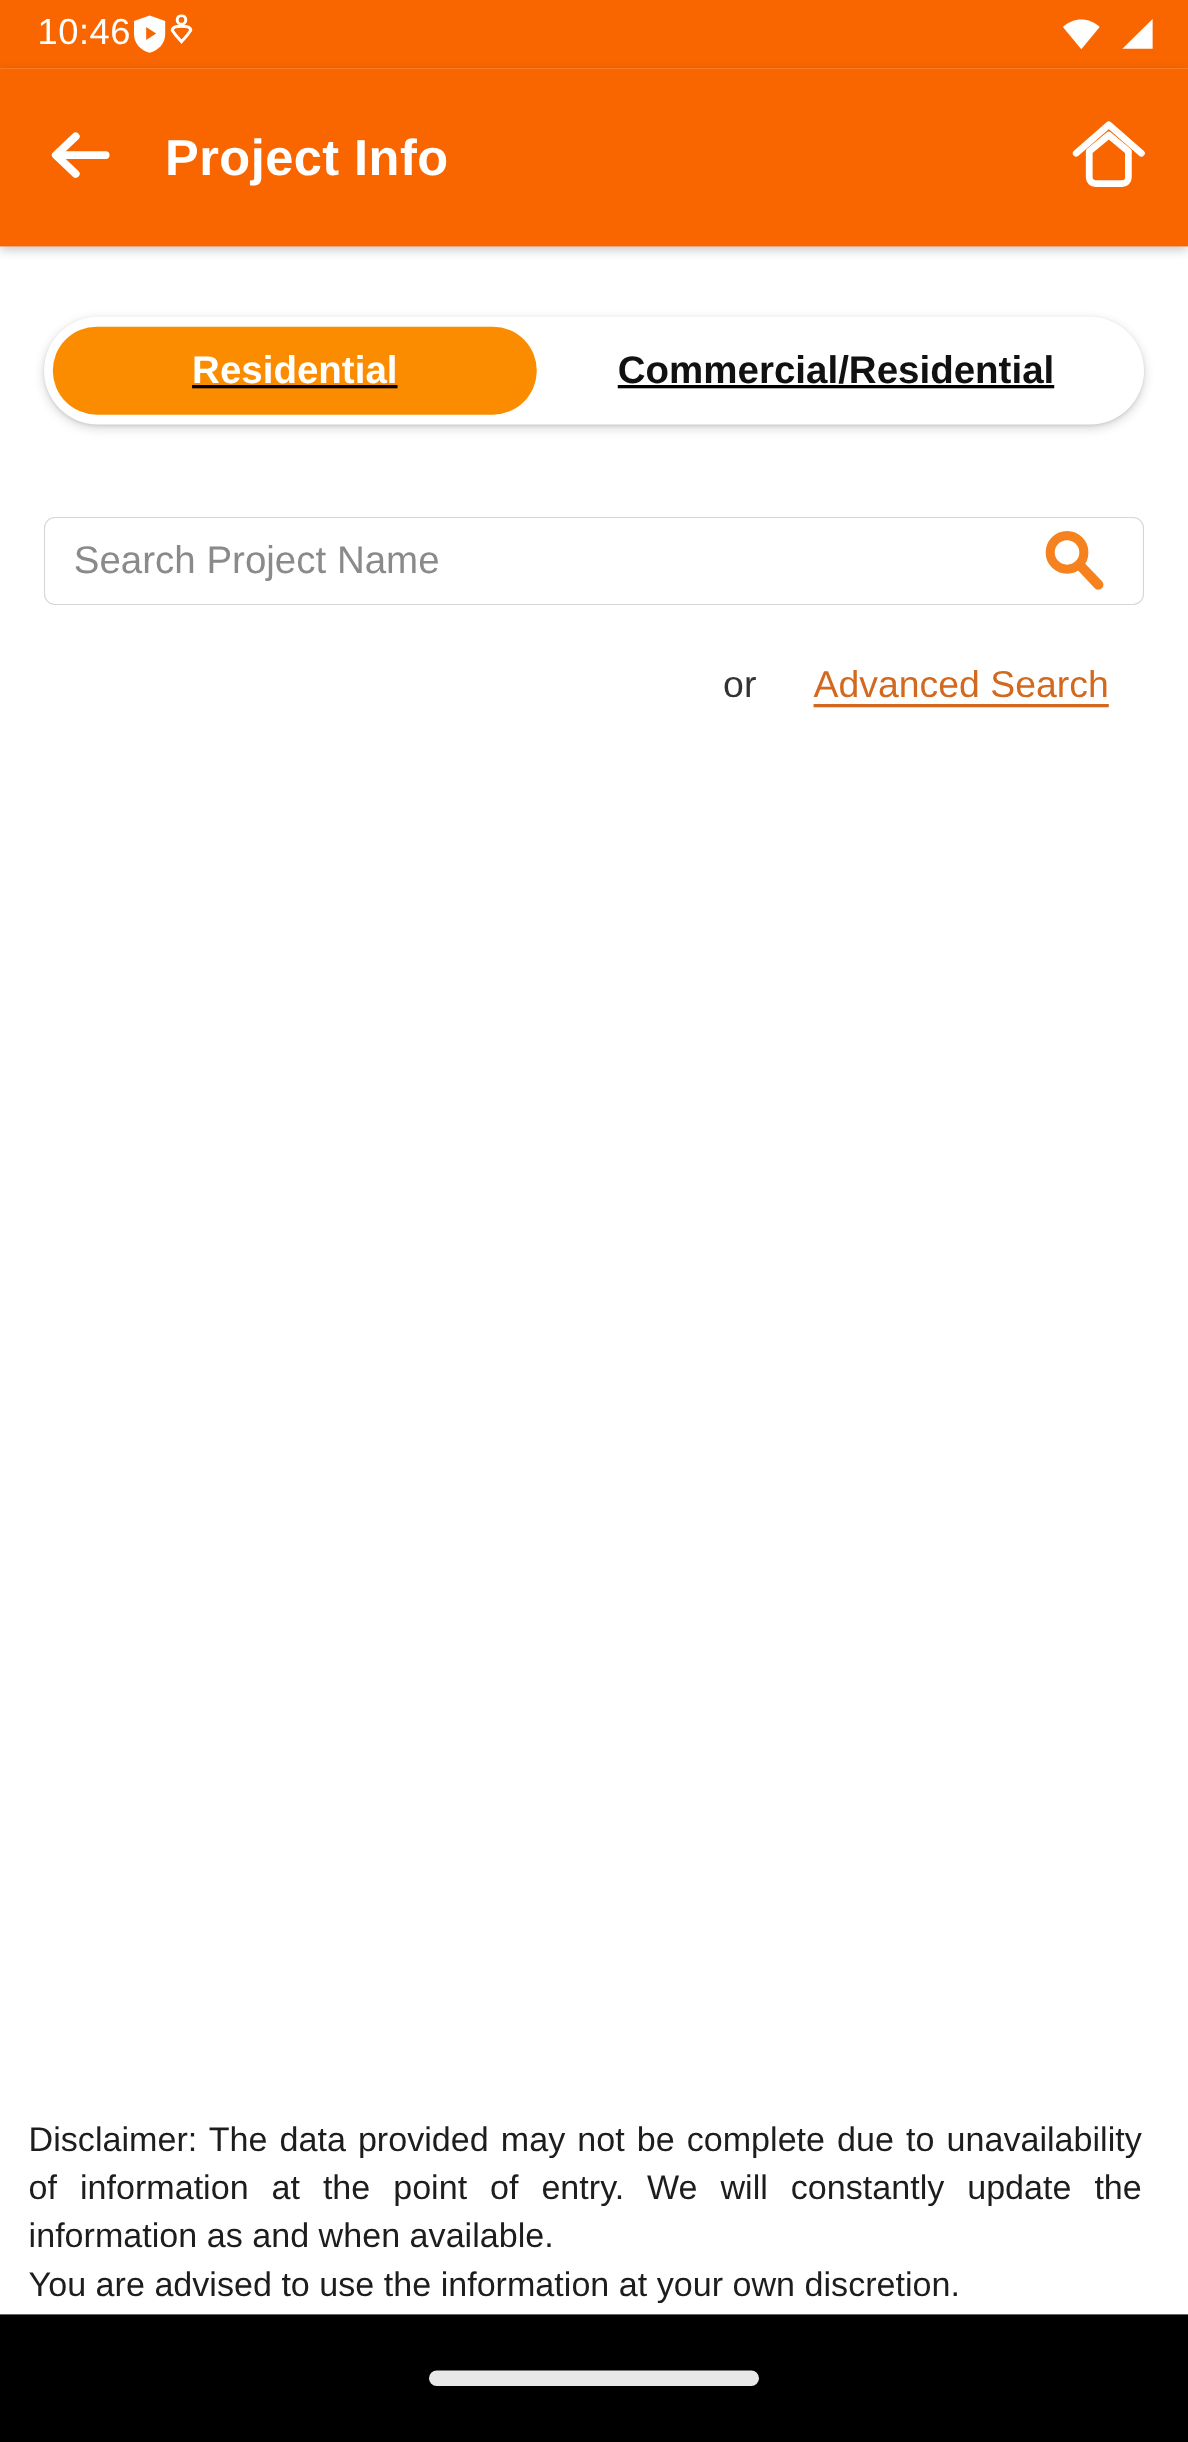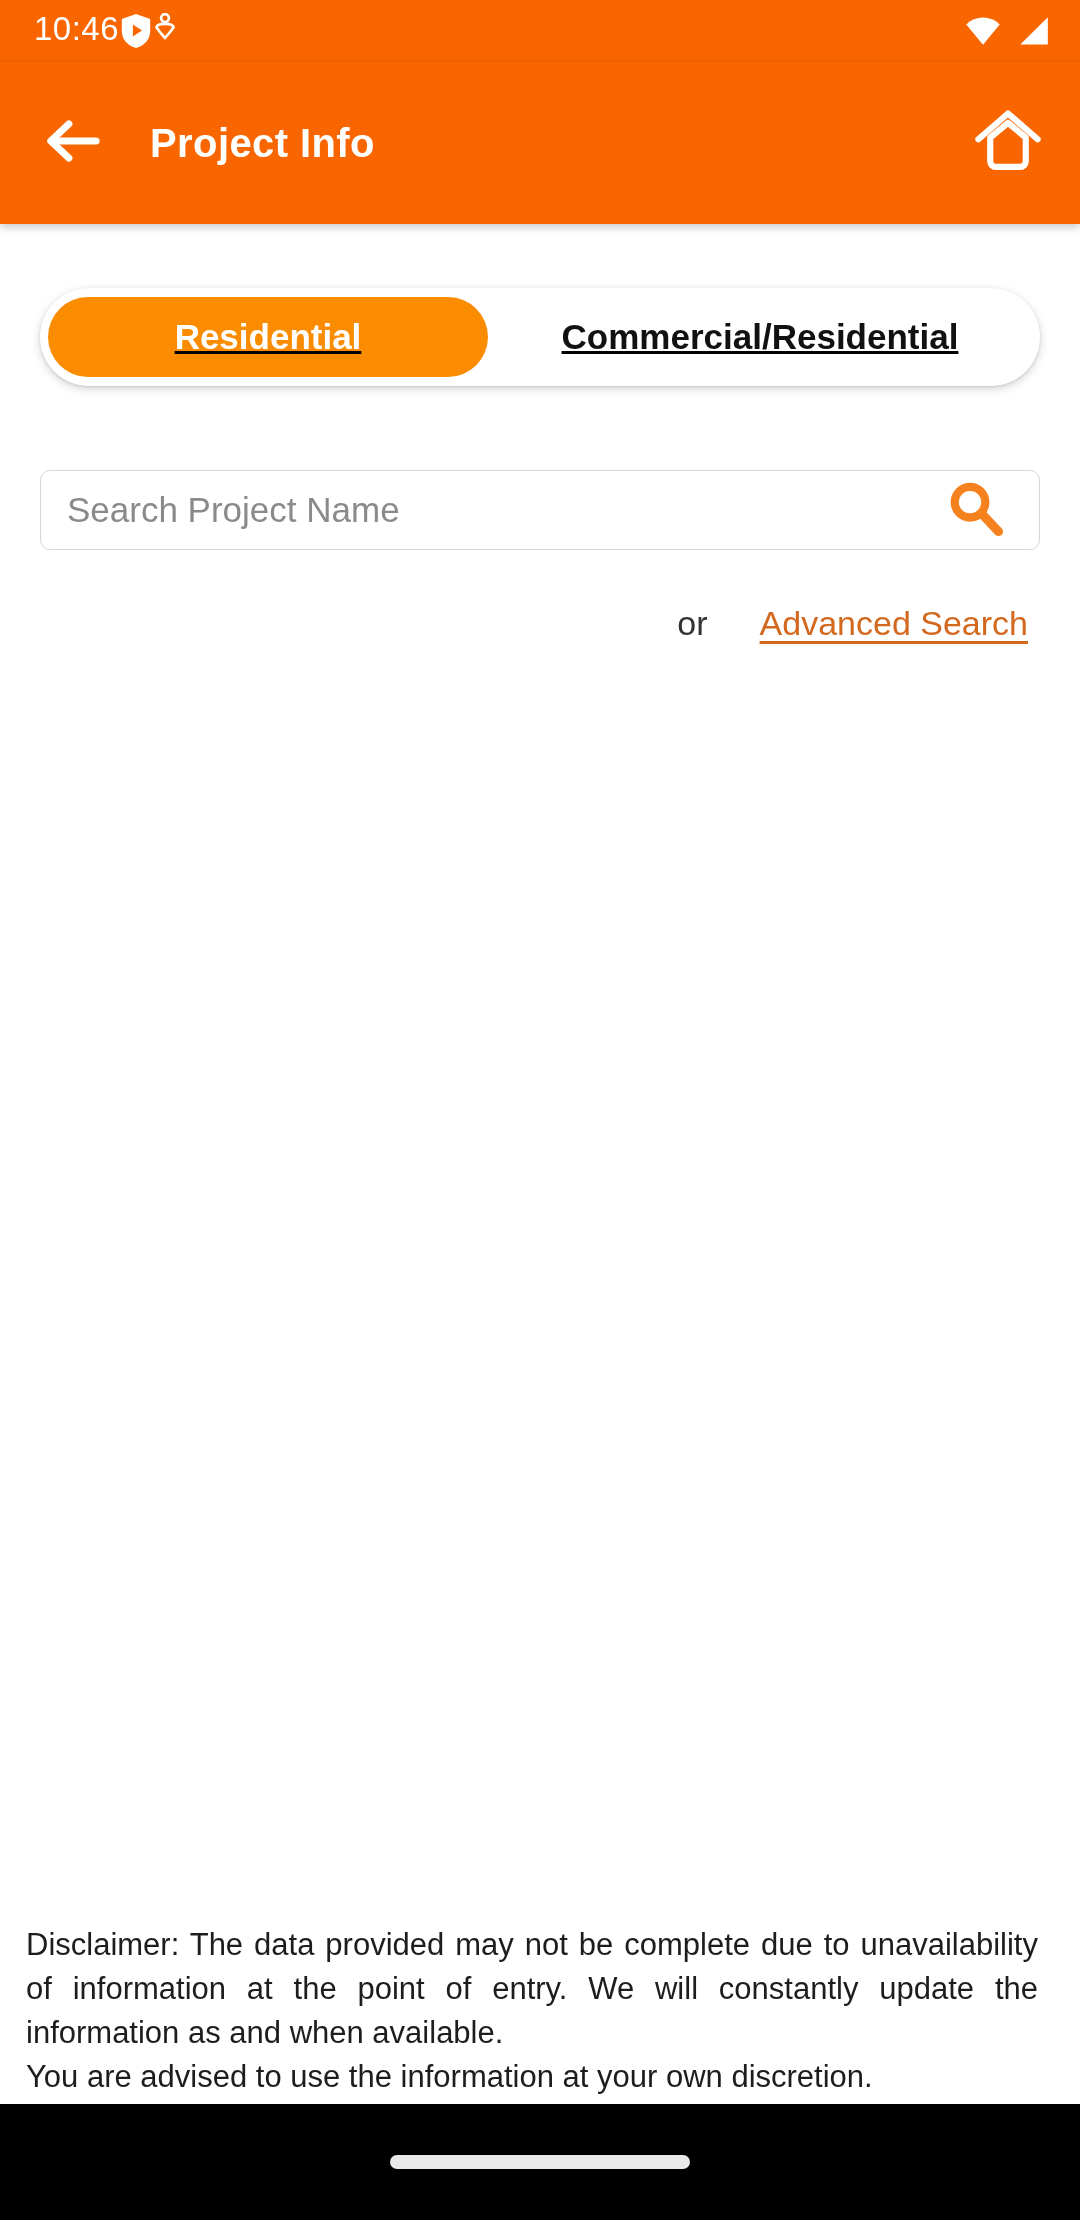--- a/index.html
+++ b/index.html
@@ -30,21 +30,21 @@
     display:flex; align-items:center;
     box-shadow:0 3px 9px rgba(0,0,0,0.22);
     z-index:5;
   }
   .back-btn{
     width:112px; height:112px; margin-left:16px;
     display:flex; align-items:center; justify-content:center;
     border-radius:50%;
   }
   .appbar-title{
-    color:#ffffff; font-size:40px; font-weight:700; letter-spacing:.4px;
+    color:#ffffff; font-size:46px; font-weight:700; letter-spacing:.4px;
     margin-left:22px;
   }
   .home-btn{
     position:absolute; right:22px; top:50%; transform:translateY(-50%);
     width:100px; height:100px;
     display:flex; align-items:center; justify-content:center;
   }
 
   
   .tabs-wrap{
@@ -74,21 +74,21 @@
   }
   .search-input::placeholder{ color:#8a8a8a; }
   .search-icon-btn{
     width:76px; height:76px; display:flex; align-items:center; justify-content:center;
   }
 
   
   .altsearch-row{
     position:absolute; top:604px; left:0; width:1080px;
     display:flex; justify-content:flex-end; align-items:baseline;
-    padding-right:52px; gap:52px;
+    padding-right:72px; gap:52px;
   }
   .or-label{ font-size:34px; color:#333333; }
   .adv-link{
     font-size:34px; color:#d2691e; text-decoration:underline;
     text-underline-offset:6px;
   }
 
   
   .disclaimer{
     position:absolute; left:26px; width:1012px; top:1910px;margin-top:13px;

